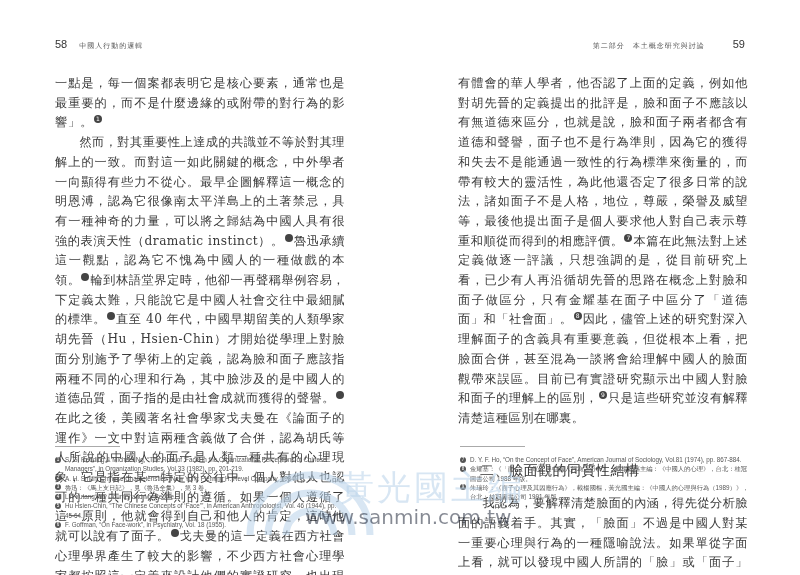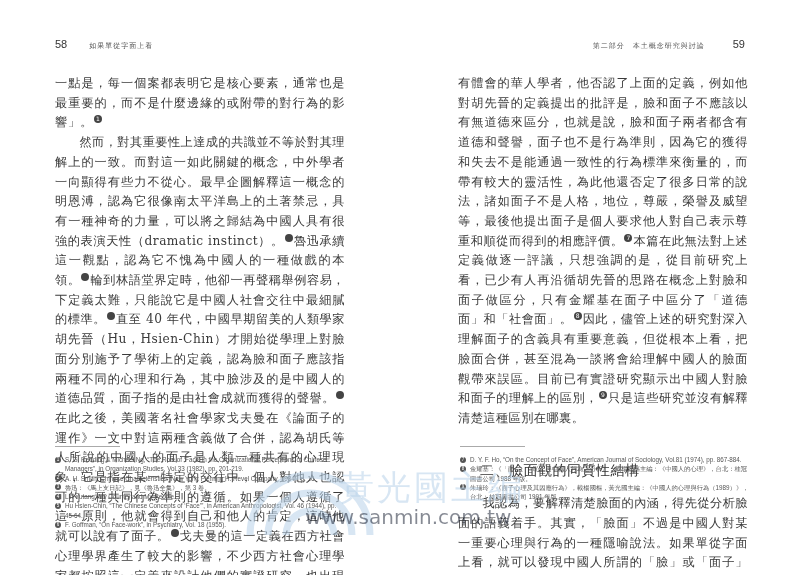--- a/index.html
+++ b/index.html
@@ -9,21 +9,21 @@
       font-family: "DejaVu Serif", "Liberation Serif", serif;
     }
     .page { position: absolute; top: 0; height: 575px; width: 400px; }
     .page.left { left: 0; }
     .page.right { left: 400px; }
     .running-head { position: absolute; top: 38px; font-size: 7px; color: #555; letter-spacing: 1px;
       font-family: "DejaVu Sans", sans-serif; display: flex; align-items: baseline; }
     .left .running-head { left: 55px; }
     .right .running-head { right: 55px; }
     .page-num { font-family: "Liberation Sans", sans-serif; font-size: 11px; color: #333; letter-spacing: 0; }
-    .left .page-num { margin-right: 22px; }
+    .left .page-num { margin-right: 12px; }
     .right .page-num { margin-left: 28px; }
     .body-text { position: absolute; width: 290px; font-size: 12.2px; line-height: 19.7px; letter-spacing: 0.45px;
       text-align: justify; }
     .left .body-text { left: 55px; top: 74px; }
     .right .body-text { left: 458px; top: 74px; left: 58px; }
     .body-text p { margin: 0; }
     .body-text p.indent { text-indent: 2em; }
     .fnref { display: inline-block; width: 8px; height: 8px; border-radius: 50%; background: #444; color: #fff;
       font-size: 6px; line-height: 8px; text-align: center; vertical-align: super; font-family: "DejaVu Sans", sans-serif;
       margin: 0 1px; letter-spacing: 0; }
@@ -45,21 +45,21 @@
       opacity: 0.55; letter-spacing: 3px; white-space: nowrap; }
     .wm-url { position: absolute; left: 65px; top: 60px; font-family: "DejaVu Sans", sans-serif; font-size: 20px; color: #0f172a;
       opacity: 0.5; white-space: nowrap; }
   </style>
 </head>
 <body>
 
 <div class="page left">
   <div class="running-head">
     <span class="page-num">58</span>
-    <span>如果單從字面上看</span>
+    <span>中國人行動的邏輯</span>
   </div>
 
   <div class="body-text">
     <p><span>一點是，每一個案都表明它是核心要素，通常也是最重要的，而不是什麼邊緣的或附帶的對行為的影響」。</span><span class="fnref">1</span></p>
     <p class="indent"><span>然而，對其重要性上達成的共識並不等於對其理解上的一致。而對這一如此關鍵的概念，中外學者一向顯得有些力不從心。最早企圖解釋這一概念的明恩溥，認為它很像南太平洋島上的土著禁忌，具有一種神奇的力量，可以將之歸結為中國人具有很強的表演天性（dramatic instinct）。</span><span class="fnref">2</span><span>魯迅承續這一觀點，認為它不愧為中國人的一種做戲的本領。</span><span class="fnref">3</span><span>輪到林語堂界定時，他卻一再聲稱舉例容易，下定義太難，只能說它是中國人社會交往中最細膩的標準。</span><span class="fnref">4</span><span>直至 40 年代，中國早期留美的人類學家胡先晉（Hu，Hsien-Chin）才開始從學理上對臉面分別施予了學術上的定義，認為臉和面子應該指兩種不同的心理和行為，其中臉涉及的是中國人的道德品質，面子指的是由社會成就而獲得的聲譽。</span><span class="fnref">5</span><span>在此之後，美國著名社會學家戈夫曼在《論面子的運作》一文中對這兩種含義做了合併，認為胡氏等人所說的中國人的面子是人類一種共有的心理現象，它是指在某一特定的交往中，個人對他人也認可的一種共同行為準則的遵循。如果一個人遵循了這一原則，他就會得到自己和他人的肯定，這時他就可以說有了面子。</span><span class="fnref">6</span><span>戈夫曼的這一定義在西方社會心理學界產生了較大的影響，不少西方社會心理學家都按照這一定義來設計他們的實證研究，也出現了後來的印象整飾理論。時至 20 世紀 70 年代，香港心理學家何友暉在《美國社會學雜誌》上發表了《論「面子」觀》一文。作為一個對中國人的面子內涵深</span></p>
   </div>
 
   <div class="fn-rule"></div>
   <div class="footnotes">
     <div class="fn">

